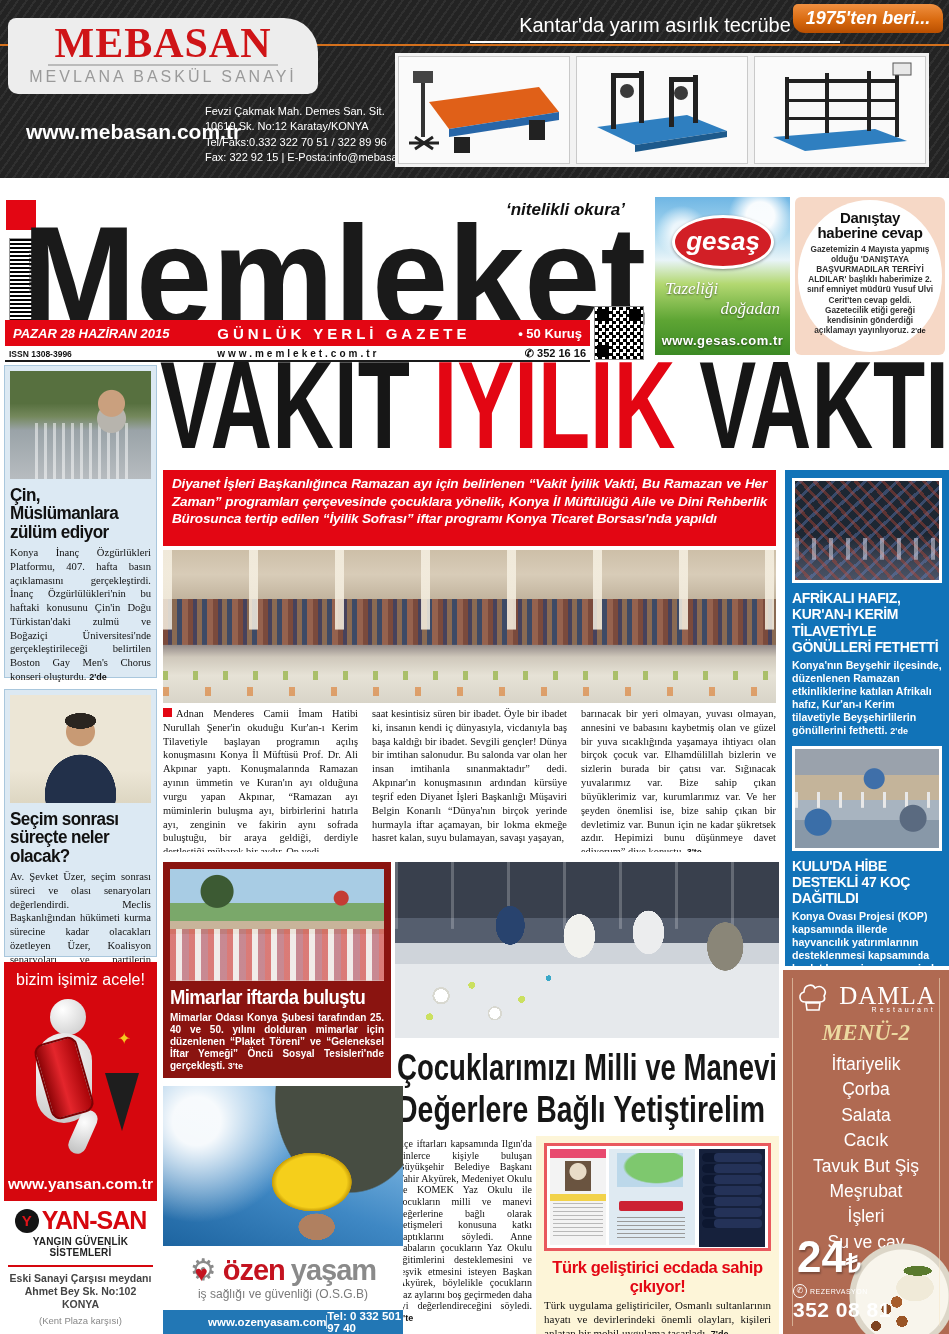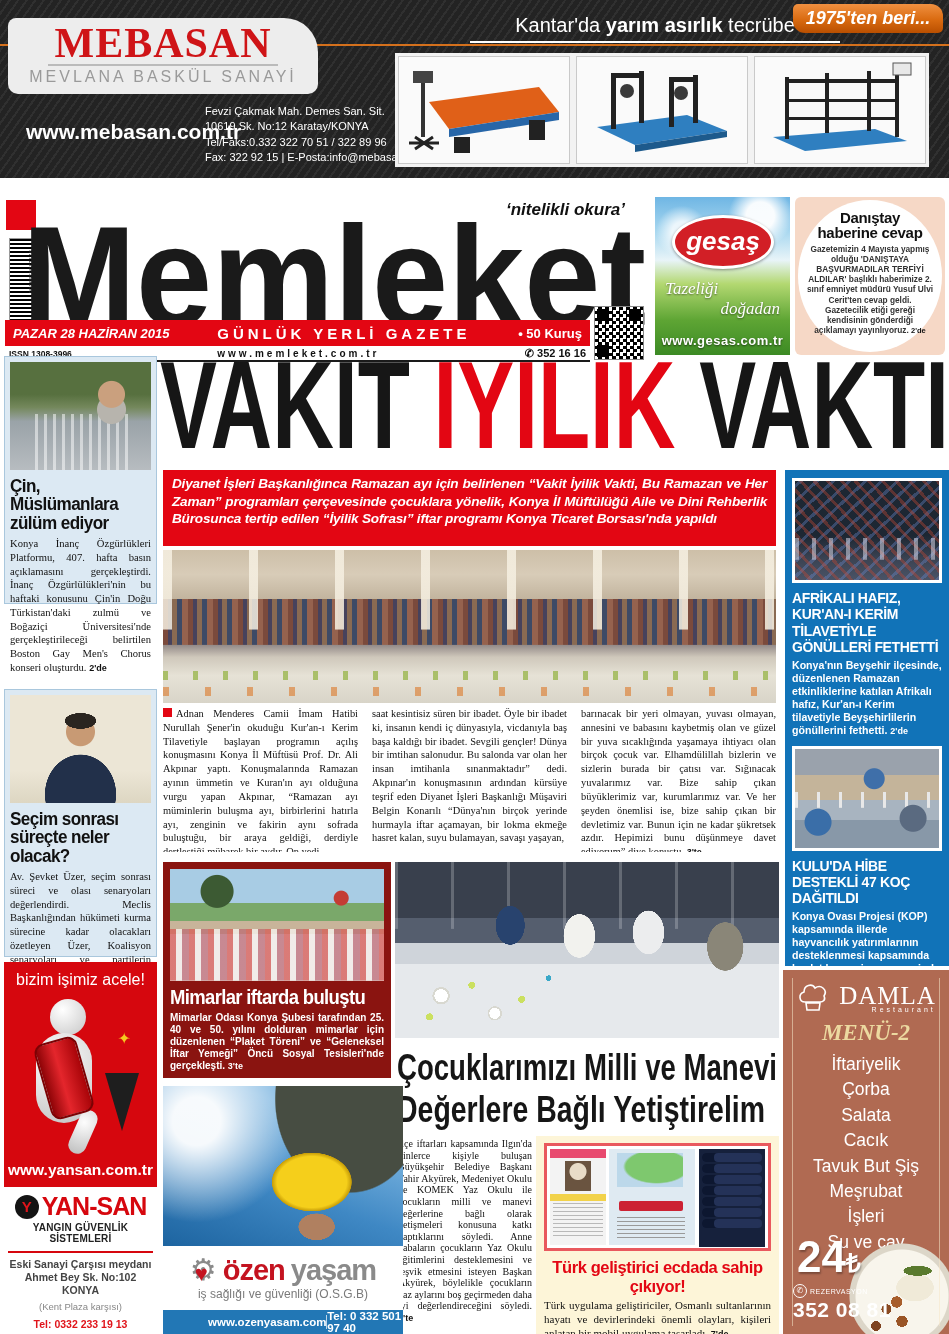--- a/index.html
+++ b/index.html
@@ -6,21 +6,21 @@
   .page{position:relative;width:949px;height:1334px;background:#fff;overflow:hidden;
         font-family:"Liberation Sans",sans-serif;margin:0 auto;}
   .abs{position:absolute;}
 
   
   .topad{left:0;top:0;width:949px;height:178px;
     background:#232323 repeating-linear-gradient(125deg,rgba(255,255,255,.06) 0 2px,rgba(0,0,0,0) 2px 7px);}
   .topad-line{left:0;top:44px;width:949px;height:2px;background:#e8791c;opacity:.9;}
   .tagline{left:470px;top:14px;width:370px;color:#fff;font-size:20px;text-align:center;
     border-bottom:2px solid #fff;padding-bottom:4px;white-space:nowrap;}
-  .tagline b{font-weight:bold;}
+  .tagline b{font-weight:normal;}
   .badge1975{left:793px;top:4px;width:150px;height:29px;border-radius:5px 12px 5px 12px;
     background:linear-gradient(180deg,#f09040 0%,#d96a10 55%,#b94f00 100%);
     color:#fff;font-weight:bold;font-style:italic;font-size:18px;line-height:29px;text-align:center;}
   .mebpanel{left:8px;top:18px;width:310px;height:76px;background:#ededed;
     border-radius:8px 34px 10px 10px;text-align:center;padding-top:4px;box-sizing:border-box;}
   .mebbrand{font-family:"Liberation Serif",serif;font-weight:bold;color:#cf1417;font-size:42px;
     line-height:42px;letter-spacing:1px;border-bottom:2px solid #bbb;display:inline-block;padding:0 6px;}
   .mebsub{color:#9a9a9a;font-size:16px;letter-spacing:3px;margin-top:2px;}
   .mebsite{left:26px;top:120px;color:#fff;font-size:18px;}
   .mebsite b{font-size:21px;}
@@ -90,21 +90,21 @@
       repeating-linear-gradient(90deg,rgba(220,120,40,.6) 0 6px,rgba(0,0,0,0) 6px 42px) 0 95%/100% 6% no-repeat,
       linear-gradient(180deg,#cdbfa8 0%,#d8ccb8 16%,#c2b49e 32%,#8a7d78 45%,#756a6e 58%,#cfc8bb 70%,#e6e2d6 82%,#d8d4c8 100%);}
   .lead-cols{left:163px;top:707px;width:613px;height:145px;display:flex;gap:14px;
     font-family:"Liberation Serif",serif;font-size:10.4px;line-height:1.33;text-align:justify;color:#111;}
   .lead-cols>div{flex:1;overflow:hidden;}
   .redsq{display:inline-block;width:9px;height:9px;background:#e30613;margin-right:4px;}
   .pref{font-family:"Liberation Sans",sans-serif;font-weight:bold;font-size:9px;}
 
   
   .lbox{background:#dce9f3;border:1px solid #a9c7dd;padding:5px;box-sizing:border-box;}
-  .lbox1{left:4px;top:356px;width:153px;height:248px;}
+  .lbox1{left:4px;top:365px;width:153px;height:313px;}
   .lbox2{left:4px;top:689px;width:153px;height:268px;}
   .lphoto{width:100%;height:108px;}
   .lp1{background:
       radial-gradient(circle at 72% 30%,#caa07e 0 13px,rgba(0,0,0,0) 14px),
       radial-gradient(circle at 72% 44%,#b7b4ad 0 14px,rgba(0,0,0,0) 15px),
       repeating-linear-gradient(90deg,rgba(255,255,255,.5) 0 3px,rgba(0,0,0,0) 3px 9px) 58% 100%/70% 52% no-repeat,
       linear-gradient(180deg,#57703f 0 30%,#74885c 42%,#9aa3a8 55%,#b7bcc0 100%);}
   .lp2{background:
       radial-gradient(ellipse 26px 13px at 50% 24%,#2a2520 0 60%,rgba(0,0,0,0) 61%),
       radial-gradient(circle at 50% 34%,#c89a74 0 14px,rgba(0,0,0,0) 15px),
@@ -124,21 +124,21 @@
   .ys-bodyshape{position:absolute;left:32px;top:44px;width:56px;height:90px;border-radius:28px;
     background:radial-gradient(circle at 35% 30%,#fdfdfd,#c2c2c2);}
   .ys-leg{position:absolute;left:70px;top:120px;width:18px;height:46px;border-radius:9px;
     background:radial-gradient(circle at 35% 30%,#fdfdfd,#bdbdbd);transform:rotate(24deg);}
   .ys-ext{position:absolute;left:38px;top:50px;width:40px;height:74px;border-radius:10px;
     background:linear-gradient(90deg,#8c0306,#e4262c 45%,#a80408);border:2px solid #7c0204;
     transform:rotate(-16deg);}
   .ys-spark{position:absolute;right:26px;top:40px;color:#f5c81e;font-size:16px;}
   .ys-cone{position:absolute;right:18px;top:84px;width:0;height:0;
     border-left:17px solid transparent;border-right:17px solid transparent;border-top:58px solid #1e1e1e;}
-  .ys-site{color:#fff;font-weight:bold;font-size:15.5px;text-align:center;margin-top:2px;}
+  .ys-site{color:#fff;font-weight:bold;font-size:15.5px;text-align:center;margin-top:16px;}
   .ys-white{background:#fff;margin-top:8px;padding:5px 4px 0;text-align:center;}
   .ys-logorow{display:flex;align-items:center;justify-content:center;gap:3px;}
   .ys-circle{width:24px;height:24px;border-radius:50%;background:#141414;color:#fff;
     font-weight:900;font-size:15px;line-height:24px;text-align:center;flex:none;}
   .ys-circle span{color:#e0141a;}
   .ys-brand{color:#d6070e;font-weight:900;font-size:25px;letter-spacing:-1px;}
   .ys-sub{color:#222;font-weight:bold;font-size:10px;letter-spacing:.2px;border-bottom:2px solid #d6070e;
     padding-bottom:7px;margin-top:1px;}
   .ys-addr{color:#444;font-weight:bold;font-size:10.5px;line-height:1.25;margin-top:5px;}
   .ys-note{color:#888;font-size:9.5px;margin-top:4px;}

